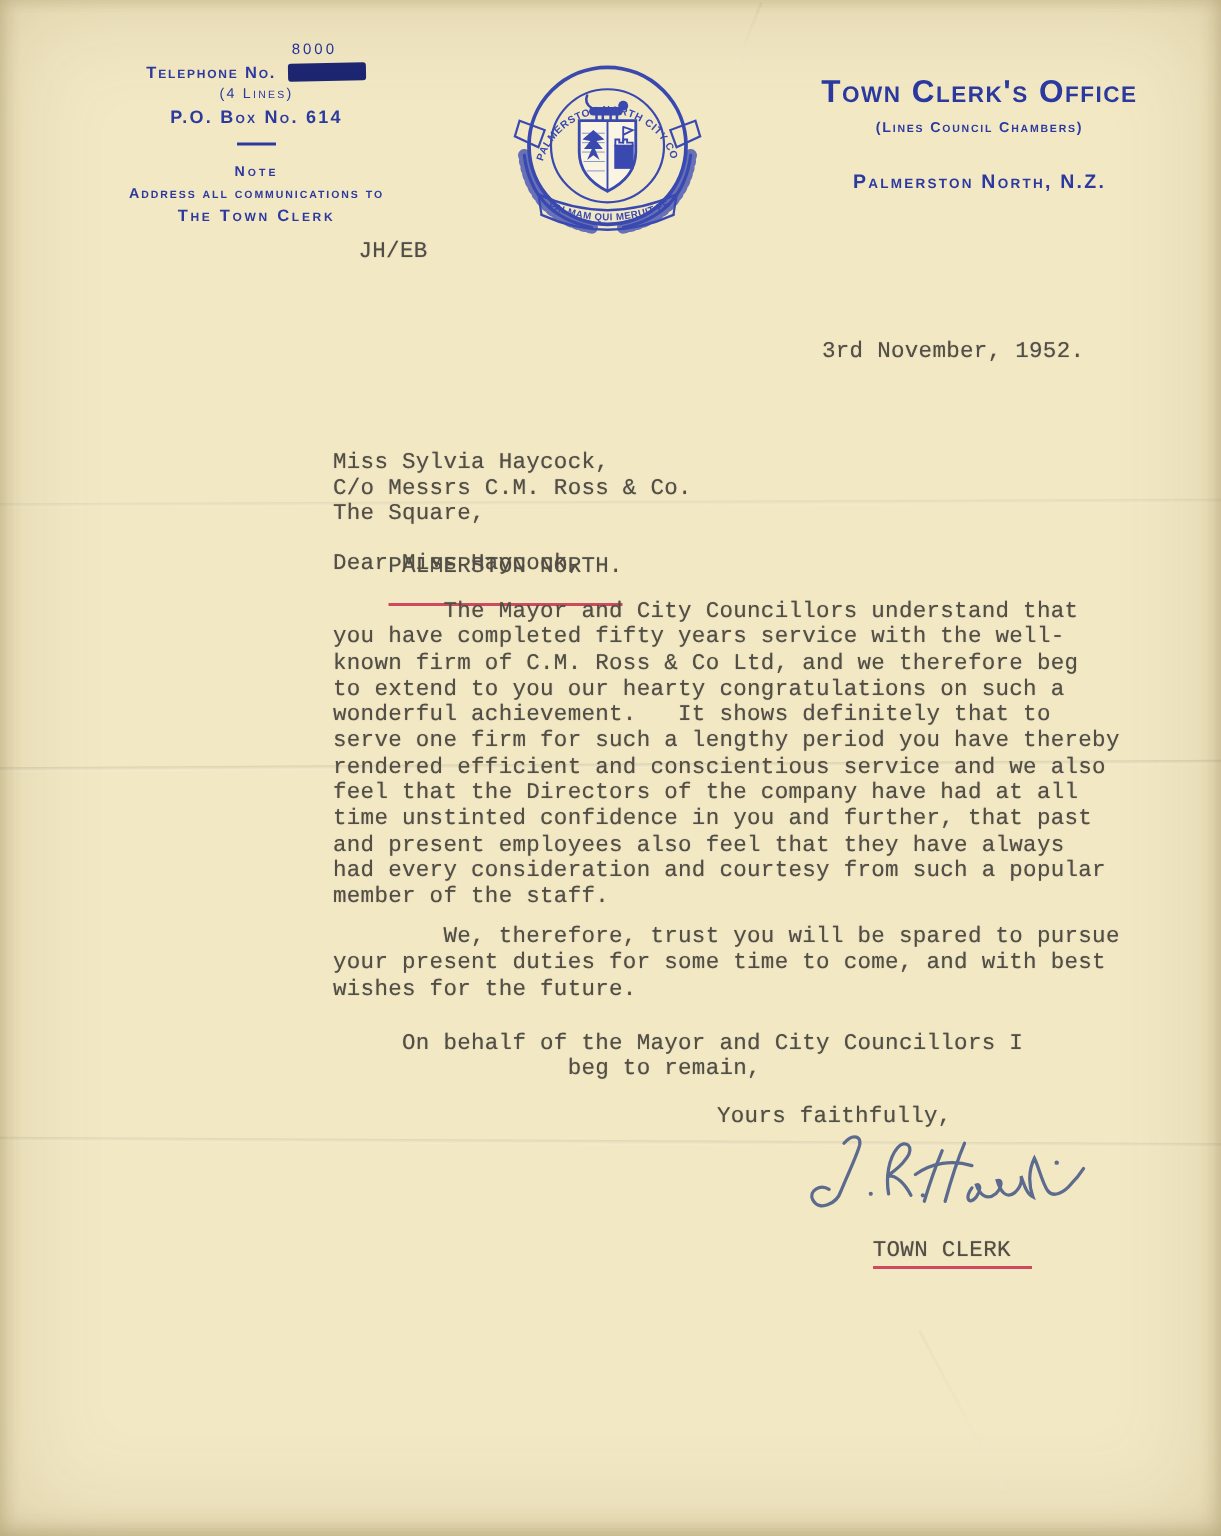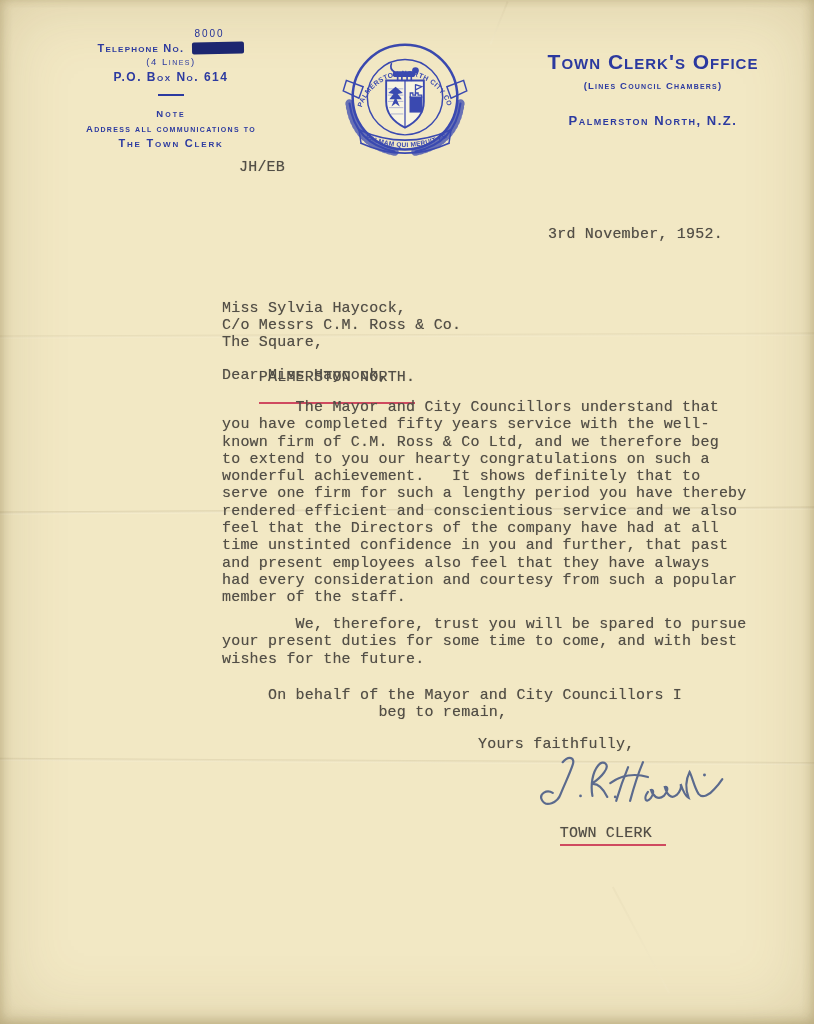--- a/index.html
+++ b/index.html
@@ -195,17 +195,17 @@
         <path d="M126 42 C121 49 124 54 129 48 C132 44 132 39 129 40 C131 46 136 51 142 46 C146 42 147 36 143 37 C145 44 149 50 155 45 C158 42 160 38 159 34 C161 40 163 46 167 48 C164 40 164 30 168 22 C171 28 173 38 177 44 C181 49 188 45 193 39 C196 36 199 32 201 29"></path>
       </g>
       <g fill="#4b5d88" opacity="0.9">
         <circle cx="58" cy="46" r="1.4"></circle>
         <circle cx="93" cy="47" r="1.4"></circle>
         <circle cx="183" cy="25" r="1.5"></circle>
       </g>
     </svg>
   </div>
 
-  <div class="tw" style="left:523px;top:808px;">
+  <div class="tw" style="left:545px;top:808px;">
     <span class="town-clerk">TOWN CLERK</span>
   </div>
 
 </div>
 
 </body></html>

